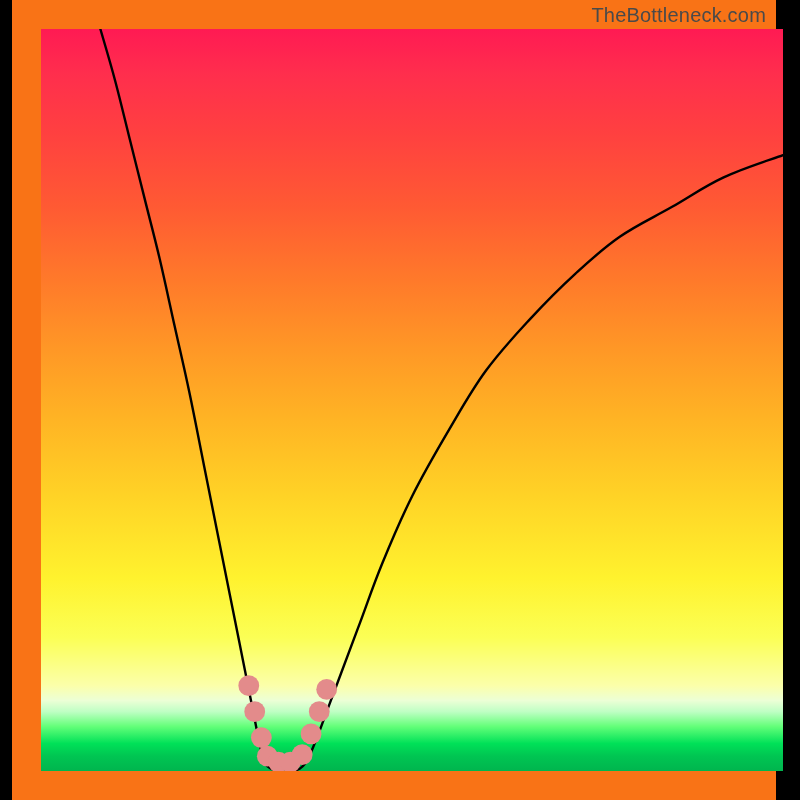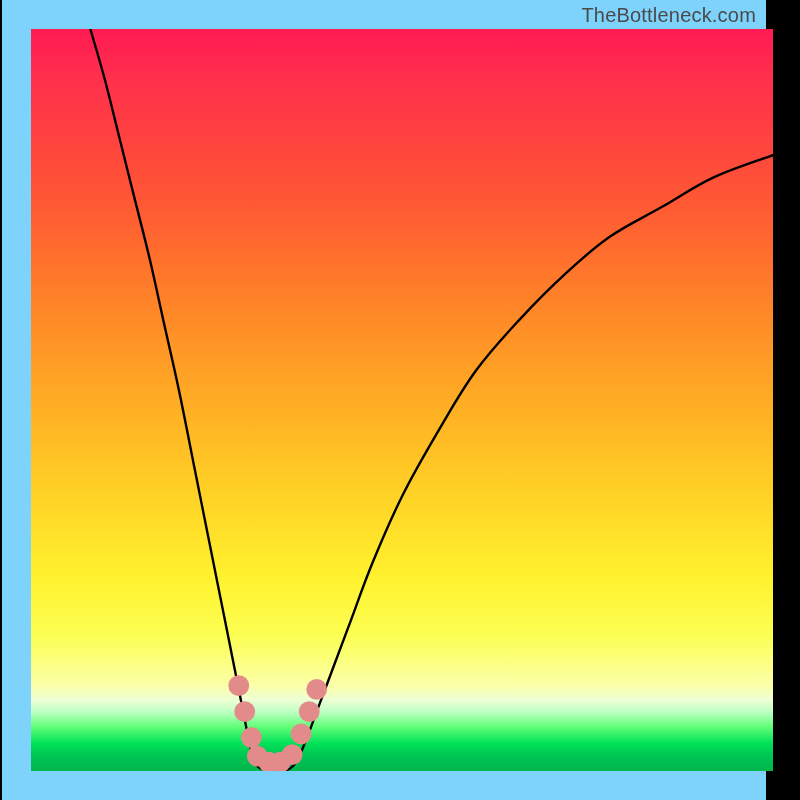--- a/index.html
+++ b/index.html
@@ -6,25 +6,25 @@
     margin: 0;
     padding: 0;
     width: 800px;
     height: 800px;
     overflow: hidden;
     background: #000;
     font-family: Arial, Helvetica, sans-serif;
   }
   .frame {
     position: absolute;
-    left: 2px;
+    left: 12px;
     top: 0;
     width: 764px;
     height: 800px;
-    background: #7dd3fc;
+    background: #f97316;
   }
   .plot {
     position: absolute;
     left: 29px;
     top: 29px;
     width: 742px;
     height: 742px;
     overflow: hidden;
   }
   .gradient {

